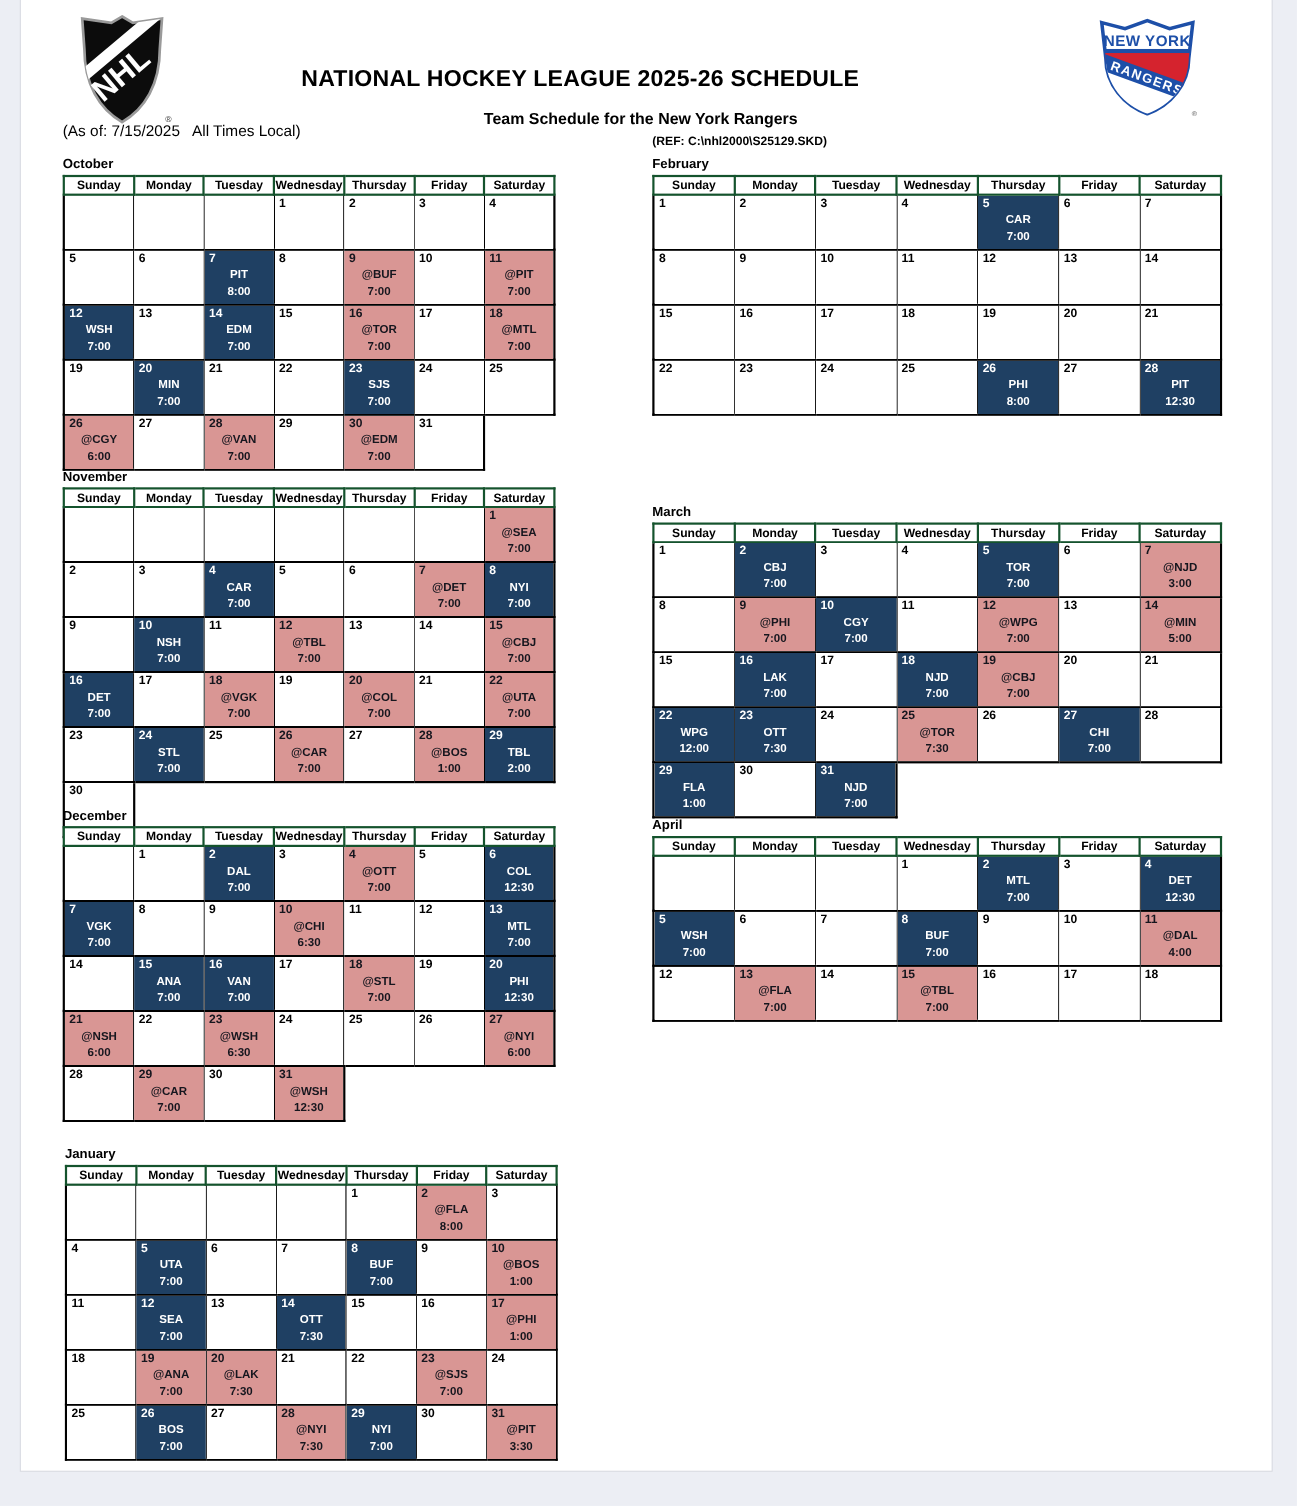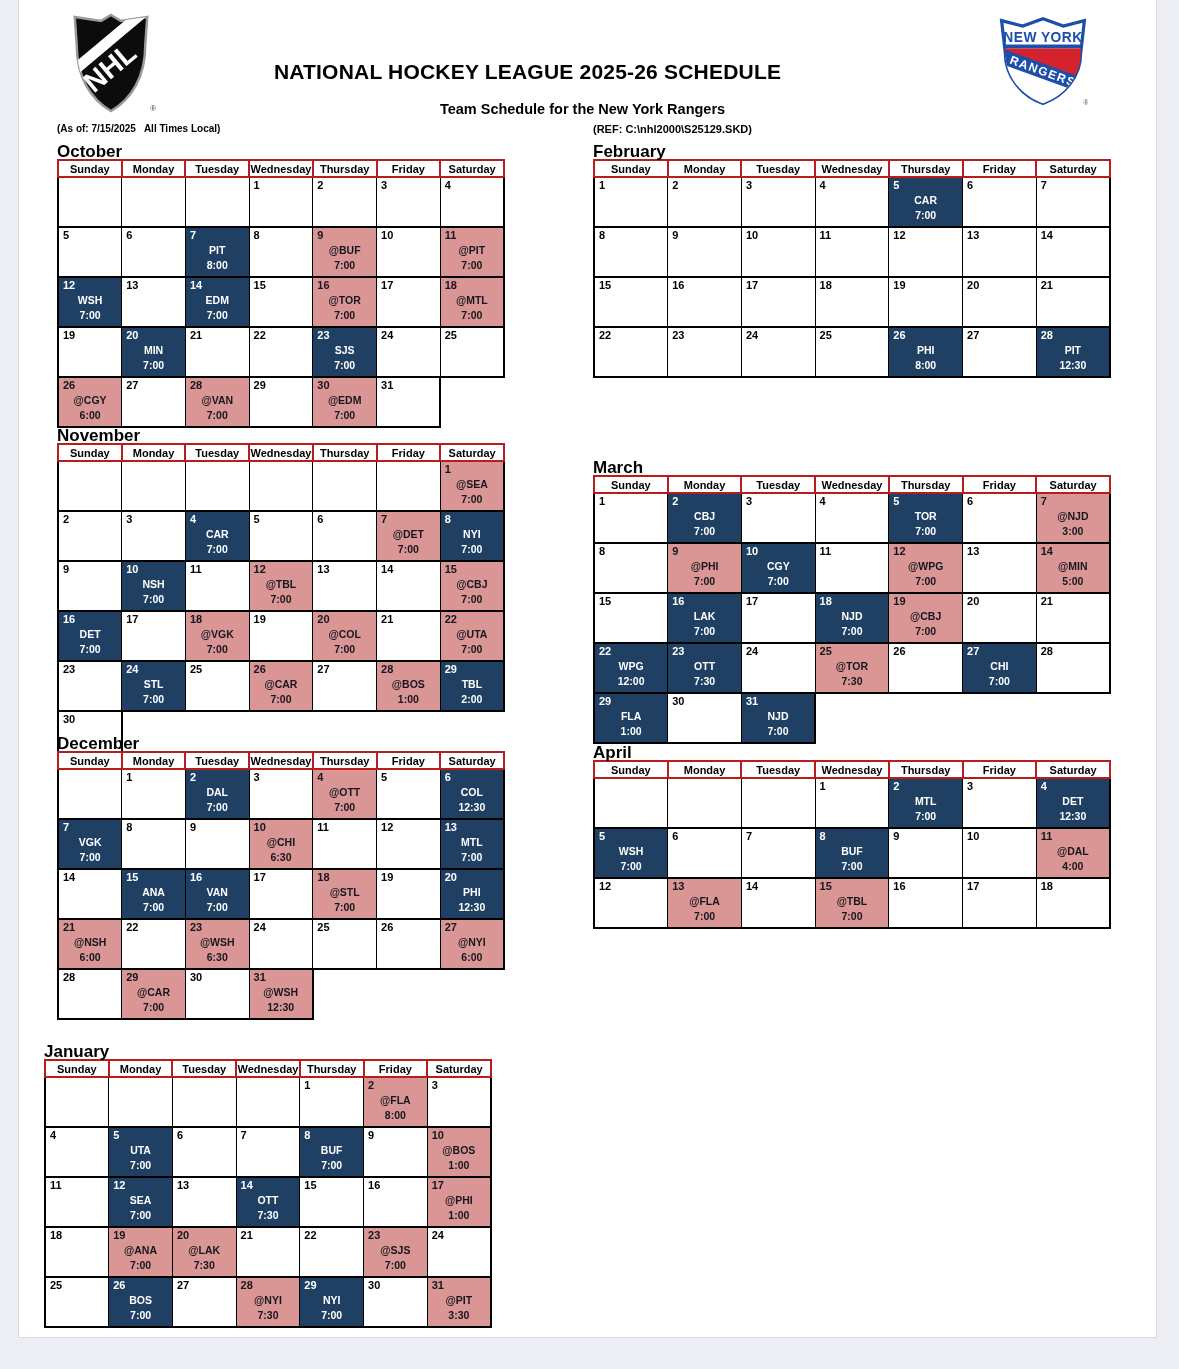--- a/index.html
+++ b/index.html
@@ -15,27 +15,27 @@
   }
   .abs{position:absolute;}
   .main-title{
     left:19px;top:60px;width:1017px;text-align:center;
     font-size:21px;font-weight:bold;color:#000;letter-spacing:.2px;
   }
   .sub-title{
     left:19px;top:101px;width:1127px;text-align:center;
     font-size:14.5px;font-weight:bold;color:#000;
   }
-  .asof{left:57px;top:123px;font-size:10px;font-weight:bold;color:#000;}
+  .asof{left:57px;top:111px;font-size:14px;font-weight:normal;color:#000;}
   .ref{left:593px;top:123px;width:532px;text-align:left;font-size:11px;font-weight:bold;color:#000;}
   .month{position:absolute;}
-  .mtitle{font-size:17px;font-weight:bold;color:#000;height:15px;margin-bottom:2px;}
+  .mtitle{font-size:12px;font-weight:bold;color:#000;height:15px;margin-bottom:2px;}
   table.cal{border-collapse:collapse;table-layout:fixed;}
   table.cal th{
-    border:2px solid #b91c1c;height:15px;padding:0;background:#fff;
+    border:2px solid #14532d;height:15px;padding:0;background:#fff;
     font-size:11px;font-weight:bold;color:#000;text-align:center;
   }
   table.cal td{padding:0;height:48px;background:#fff;position:relative;}
   table.cal td.cell{border:1px solid #000;border-top-width:2px;border-bottom-width:2px;}
   table.cal td.rs{border-left-width:2px;}
   table.cal td.re{border-right-width:2px;}
   table.cal td.ghost{border:0;background:transparent;}
   table.cal td.home{background:#1f4063;}
   table.cal td.away{background:#d99694;}
   .dnum{position:absolute;top:1px;left:4px;font-size:11px;font-weight:bold;color:#000;line-height:13px;}
@@ -552,21 +552,21 @@
                 <div class="gteam">@WSH</div>
                 <div class="gtime">12:30</div>
               </td>
               <td class="ghost"></td>
               <td class="ghost"></td>
               <td class="ghost"></td>
             </tr>
           </tbody>
         </table>
       </div>
-      <div class="month" style="left: 44px; top: 1042px; width: 448px;">
+      <div class="month" style="left: 59px; top: 1042px; width: 448px;">
         <div class="mtitle">January</div>
         <table class="cal" style="width: 448px;">
           <thead>
             <tr>
               <th>Sunday</th>
               <th>Monday</th>
               <th>Tuesday</th>
               <th>Wednesday</th>
               <th>Thursday</th>
               <th>Friday</th>

